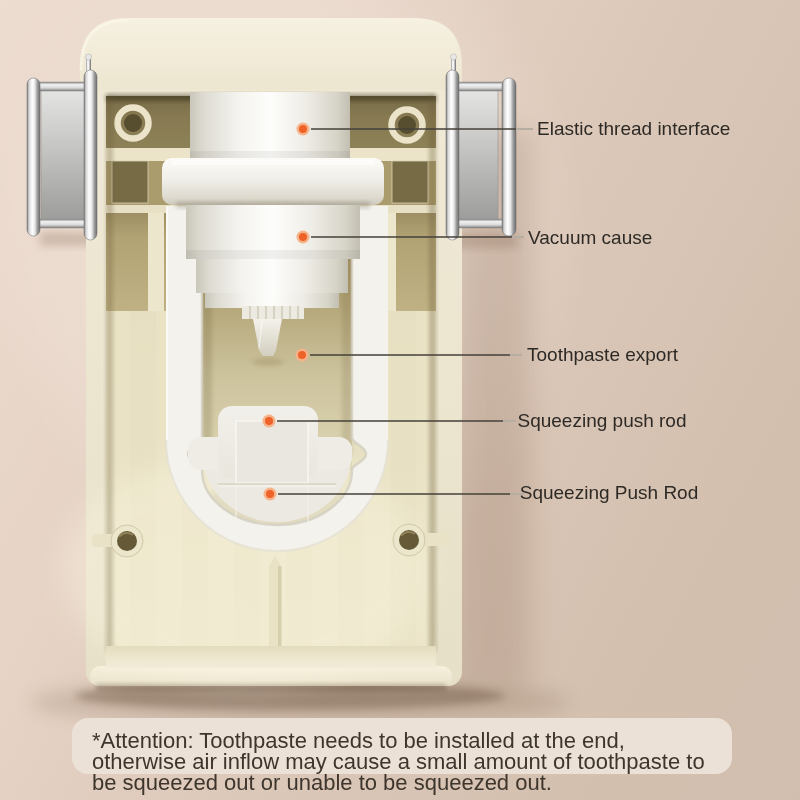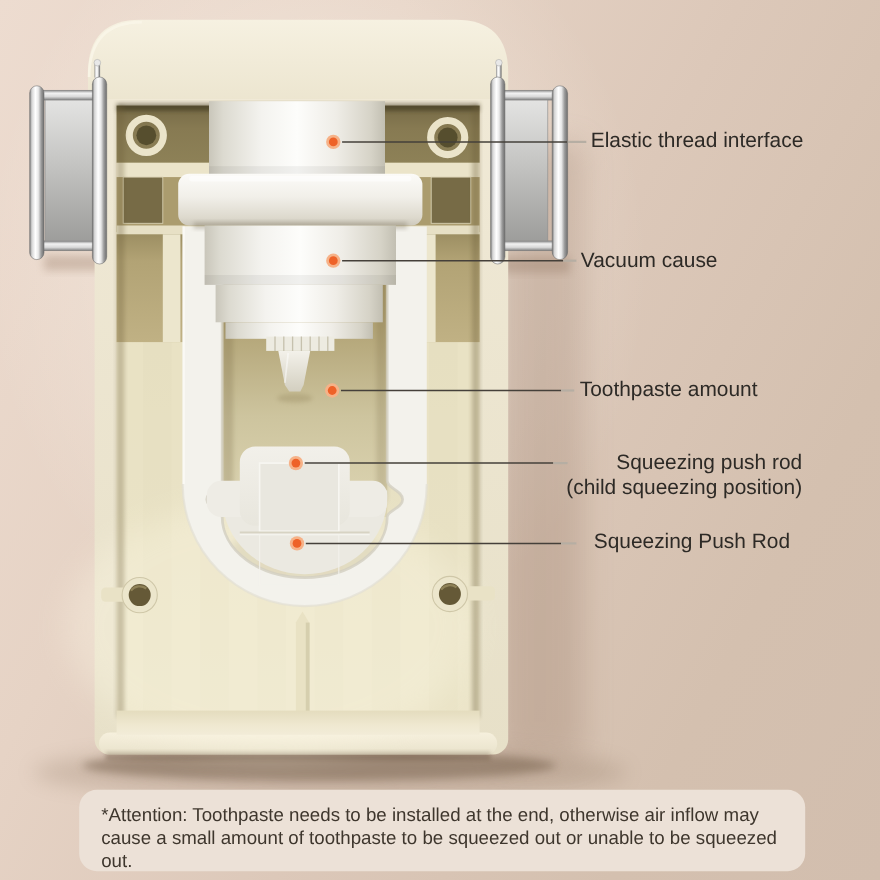--- a/index.html
+++ b/index.html
@@ -7,25 +7,25 @@
     position:relative;width:800px;height:800px;overflow:hidden;
     font-family:"Liberation Sans","DejaVu Sans",sans-serif;
     background:
       radial-gradient(430px 500px at 36% 30%, rgba(255,250,242,0.55), rgba(255,250,242,0) 70%),
       linear-gradient(118deg,#eddcd0 0%,#e6d3c5 30%,#dcc8b9 55%,#d4c0af 80%,#d2beae 100%);
   }
   .art{position:absolute;left:0;top:0;width:800px;height:800px;}
   .label{
     position:absolute;white-space:nowrap;color:#2d2a26;font-size:19px;line-height:21px;
   }
-  .label.center{transform:translateX(-50%);text-align:right;line-height:23px;margin-left:20px;}
+  .label.center{transform:translateX(-50%);text-align:left;line-height:23px;}
   .note{
-    position:absolute;left:72px;top:718px;width:660px;height:74px;box-sizing:border-box;
+    position:absolute;left:72px;top:718px;width:660px;height:56px;box-sizing:border-box;
     background:#ece1d7;border-radius:16px;padding:12px 18px 0 20px;
-    color:#3e362d;font-size:17px;line-height:21px;
+    color:#3e362d;font-size:22px;line-height:21px;
   }
 </style>
 </head>
 <body>
 
 <div class="stage">
 
 <svg class="art" viewBox="0 0 800 800">
   <defs>
     <linearGradient id="gPlate" x1="0" y1="0" x2="0" y2="1">
@@ -291,25 +291,24 @@
       <circle cx="270" cy="494" r="6.5" fill="#f6b288"></circle>
       <circle cx="270" cy="494" r="4" fill="#ee6228"></circle>
     </g>
   </g>
 </svg>
 
 <div class="label" style="left:537px;top:118px">Elastic thread interface</div>
 
 <div class="label" style="left:528px;top:227px">Vacuum cause</div>
 
-<div class="label" style="left:527px;top:344px">Toothpaste amount</div>
+<div class="label" style="left:527px;top:344px">Toothpaste export</div>
 
 <div class="label center" style="left:602px;top:409px">
   <div>Squeezing push rod</div>
-  <div>(child squeezing position)</div>
 </div>
 
 <div class="label center" style="left:609px;top:481px">
   <div>Squeezing Push Rod</div>
 </div>
 
 <div class="note">*Attention: Toothpaste needs to be installed at the end, otherwise air inflow may cause a small amount of toothpaste to be squeezed out or unable to be squeezed out.</div>
 
 </div>
 

